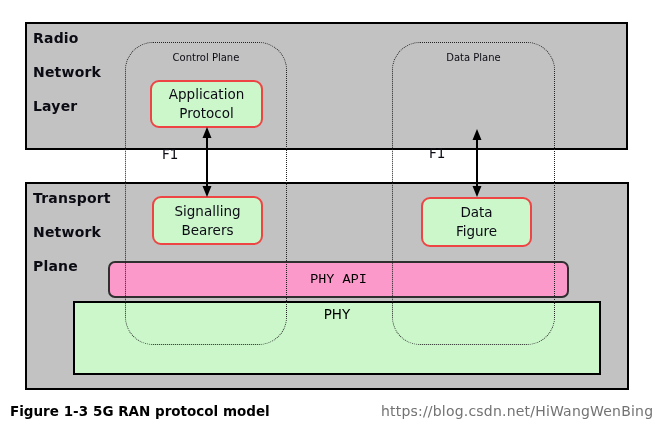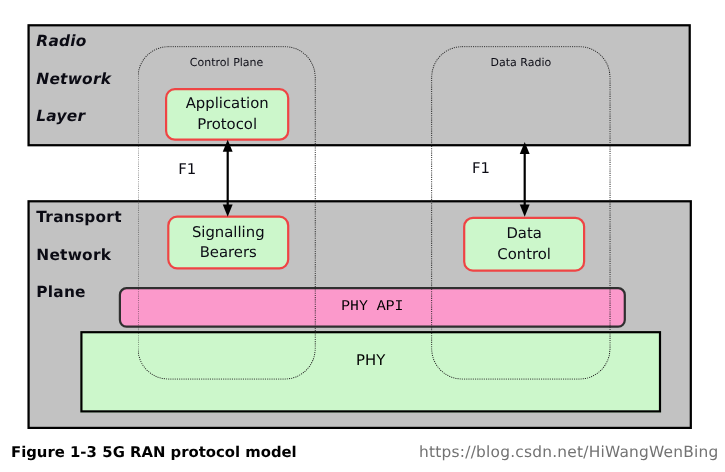--- a/index.html
+++ b/index.html
@@ -1,32 +1,32 @@
 <!DOCTYPE html>
 <html style="--gray: #c2c2c2; --green: #ccf7cb; --pink: #fb99cb;"><head>
 <meta charset="utf-8">
 <style>
   html,body{margin:0;padding:0;background:#fff;}
   body{font-family:"DejaVu Sans","Liberation Sans",sans-serif;color:#000;}
   .page{position:relative;width:659px;height:429px;background:#fff;overflow:hidden;}
 
   
   .gray-box{position:absolute;background:var(--gray,#c2c2c2);border:2px solid #000;box-sizing:border-box;}
-  .box-radio{left:25px;top:22px;width:603px;height:111px;font-style:italic;}
+  .box-radio{left:25px;top:22px;width:603px;height:128px;}
   .box-transport{left:25px;top:182px;width:604px;height:208px;}
   .layer-label{font-weight:bold;font-size:14px;line-height:34px;padding-left:6px;margin-top:-3px;
                white-space:pre-line;letter-spacing:0.2px;color:#0b0b14;}
 
   
   .phy-api{position:absolute;left:108px;top:261px;width:461px;height:37px;background:var(--pink,#fb99cb);
            border:2px solid #2f2f2f;border-radius:7px;box-sizing:border-box;
            display:flex;align-items:center;justify-content:center;font-size:13.5px;z-index:2;font-family:Liberation Mono, monospace;}
   .phy-box{position:absolute;left:73px;top:301px;width:528px;height:74px;background:var(--green,#ccf7cb);
            border:2px solid #000;box-sizing:border-box;text-align:center;font-size:13.5px;
-           padding-top:17px;z-index:2;}
+           padding-top:3px;z-index:2;}
 
   
   .dashed{position:absolute;top:42px;height:303px;border:1px dotted #222;border-radius:28px;
           box-sizing:border-box;z-index:3;}
   .dashed-control{left:125px;width:162px;}
   .dashed-data{left:392px;width:163px;}
   .plane-title{text-align:center;padding-top:9px;font-size:10px;color:#0b0b14;}
 
   
   .green-box{position:absolute;background:var(--green,#ccf7cb);border:2px solid #ef4444;border-radius:9px;
@@ -68,29 +68,29 @@
 
   <div class="phy-box">
     <span>PHY</span>
   </div>
 
   <div class="dashed dashed-control">
     <div class="plane-title">Control Plane</div>
   </div>
 
   <div class="dashed dashed-data">
-    <div class="plane-title">Data Radio</div>
+    <div class="plane-title">Data Plane</div>
   </div>
 
   <div class="green-box box-app">Application
 Protocol</div>
   <div class="green-box box-sig">Signalling
 Bearers</div>
   <div class="green-box box-databearers">Data
-Control</div>
+Figure</div>
 
   <svg class="arrow-layer" viewBox="0 0 659 429" xmlns="http://www.w3.org/2000/svg">
     <g stroke="#000" fill="#000">
       <line x1="207" y1="136" x2="207" y2="189" stroke-width="2"></line>
       <polygon points="207,127 202.5,138 211.5,138" stroke="none"></polygon>
       <polygon points="207,197 202.5,186 211.5,186" stroke="none"></polygon>
     </g>
     <g stroke="#000" fill="#000">
       <line x1="477" y1="138" x2="477" y2="189" stroke-width="2"></line>
       <polygon points="477,129 472.5,140 481.5,140" stroke="none"></polygon>

